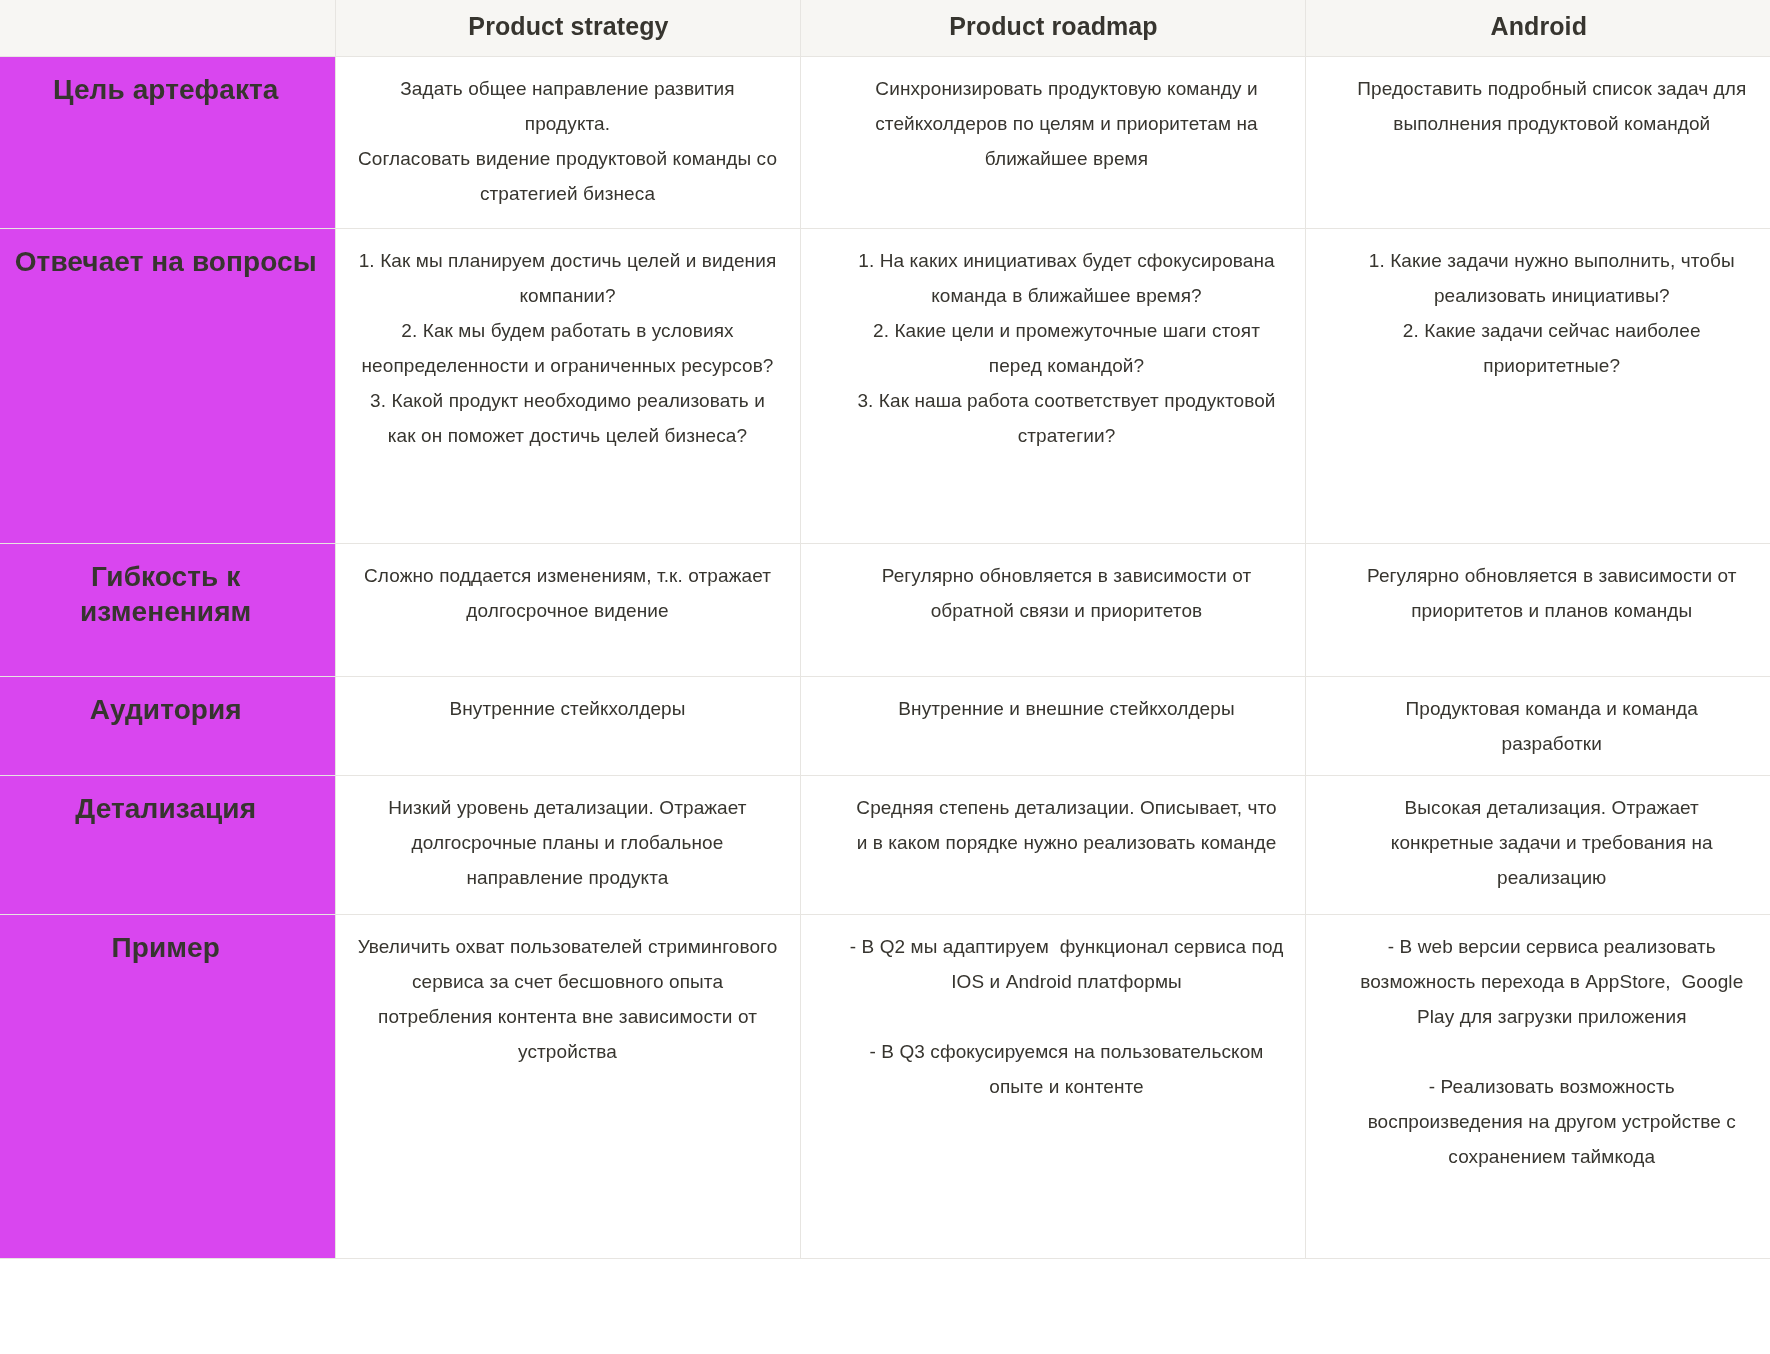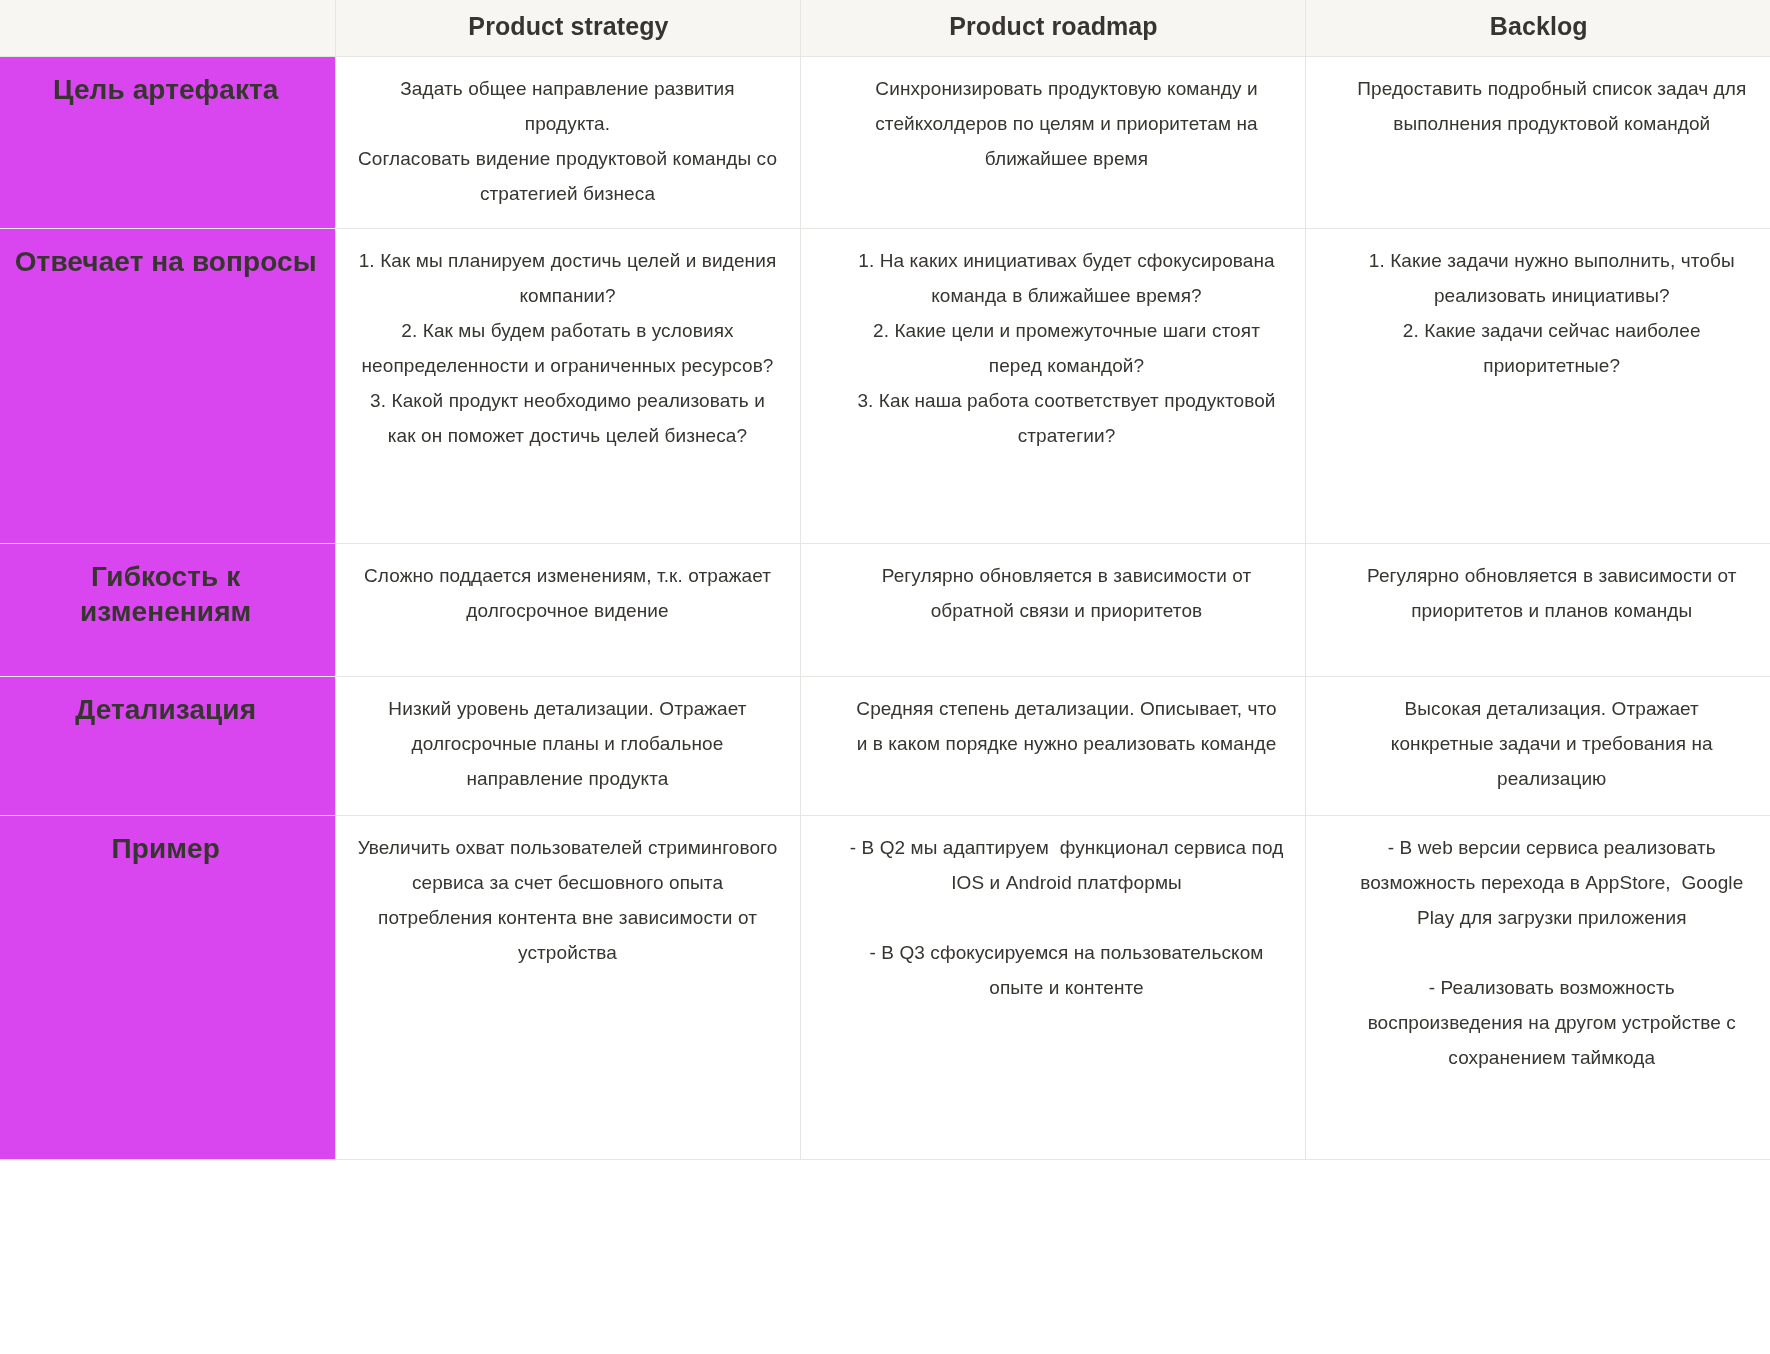--- a/index.html
+++ b/index.html
@@ -78,21 +78,21 @@
       <col class="c0">
         <col class="c1">
         <col class="c2">
         <col class="c3">
     </colgroup>
     <thead>
       <tr style="height:56px;">
         <th></th>
         <th>Product strategy</th>
         <th>Product roadmap</th>
-        <th>Backlog</th>
+        <th>Android</th>
       </tr>
     </thead>
     <tbody>
       <tr style="height:172px;">
         <th class="rowlabel">Цель артефакта</th>
         <td>Задать общее направление развития продукта.
 Согласовать видение продуктовой команды со стратегией бизнеса</td>
         <td class="indent">Синхронизировать продуктовую команду и стейкхолдеров по целям и приоритетам на ближайшее время</td>
         <td class="indent">Предоставить подробный список задач для выполнения продуктовой командой</td>
       </tr>
@@ -106,20 +106,26 @@
 3. Как наша работа соответствует продуктовой стратегии?</td>
         <td class="indent">1. Какие задачи нужно выполнить, чтобы реализовать инициативы?
 2. Какие задачи сейчас наиболее приоритетные?</td>
       </tr>
       <tr style="height:133px;">
         <th class="rowlabel">Гибкость к изменениям</th>
         <td>Сложно поддается изменениям, т.к. отражает долгосрочное видение</td>
         <td class="indent">Регулярно обновляется в зависимости от обратной связи и приоритетов</td>
         <td class="indent">Регулярно обновляется в зависимости от приоритетов и планов команды</td>
       </tr>
+      <tr style="height:96px;">
+        <th class="rowlabel">Аудитория</th>
+        <td>Внутренние стейкхолдеры</td>
+        <td class="indent">Внутренние и внешние стейкхолдеры</td>
+        <td class="indent">Продуктовая команда и команда разработки</td>
+      </tr>
       <tr style="height:139px;">
         <th class="rowlabel">Детализация</th>
         <td>Низкий уровень детализации. Отражает долгосрочные планы и глобальное направление продукта</td>
         <td class="indent">Средняя степень детализации. Описывает, что и в каком порядке нужно реализовать команде</td>
         <td class="indent">Высокая детализация. Отражает конкретные задачи и требования на реализацию</td>
       </tr>
       <tr style="height:344px;">
         <th class="rowlabel">Пример</th>
         <td>Увеличить охват пользователей стримингового сервиса за счет бесшовного опыта потребления контента вне зависимости от устройства</td>
         <td class="indent">- В Q2 мы адаптируем  функционал сервиса под IOS и Android платформы

